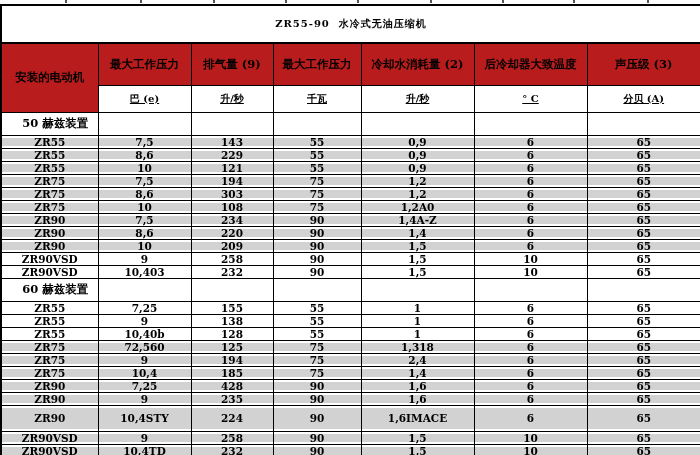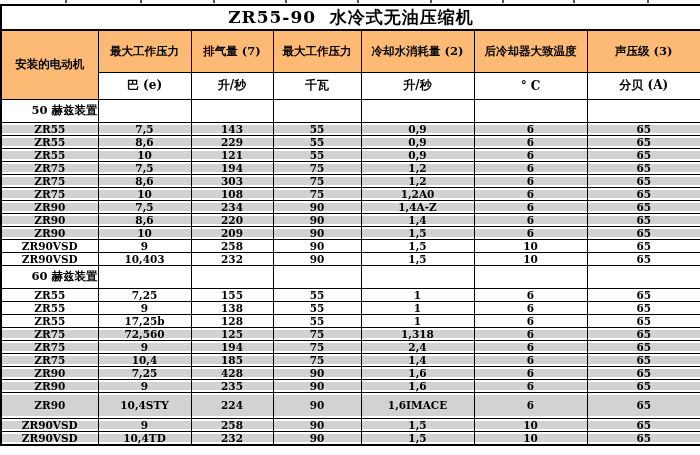--- a/index.html
+++ b/index.html
@@ -32,36 +32,36 @@
   }
   table.spec th, table.spec td {
     border: 1px solid #000;
     text-align: center;
     vertical-align: middle;
     padding: 0;
     white-space: nowrap;
     overflow: hidden;
   }
   .title-cell {
-    height: 25px;
-    font-size: 17px;
+    height: 38px;
+    font-size: 10px;
     letter-spacing: 1px;
     border-bottom: 2px solid #000 !important;
     background: #fff;
   }
-  tr.hdr1 th { height: 42px; font-size: 11.5px; background: #fdba74; margin-top: 45px; }
-  tr.hdr2 th { height: 27px; font-size: 12px; background: #fff; }
+  tr.hdr1 th { height: 42px; font-size: 11.5px; background: #b91c1c; margin-top: 45px; }
+  tr.hdr2 th { height: 27px; font-size: 10px; background: #fff; text-decoration: underline; }
   th.model-hdr { font-size: 11.5px; background: #fff; }
   tr.section-row td {
     height: 23px;
     font-size: 11.5px;
     background: #fff;
   }
   tr.section-row td.section-label {
-    text-align: right;
+    text-align: center;
     padding-left: 11px;
   }
   tr.data-row td {
     height: 13px;
     font-size: 10.5px;
     line-height: 12px;
   }
   tr.data-row.tall td { height: 26px; }
   tr.data-row.shaded td {
     background: #d2d2d2;
@@ -102,21 +102,21 @@
         <col class="c5">
         <col class="c6">
     </colgroup>
     <thead>
       <tr>
         <th class="title-cell" colspan="7">ZR55-90&nbsp;&nbsp;水冷式无油压缩机</th>
       </tr>
       <tr class="hdr1">
         <th rowspan="2" class="model-hdr">安装的电动机</th>
         <th>最大工作压力</th>
-        <th>排气量 (7)</th>
+        <th>排气量 (9)</th>
         <th>最大工作压力</th>
         <th>冷却水消耗量 (2)</th>
         <th>后冷却器大致温度</th>
         <th>声压级 (3)</th>
       </tr>
       <tr class="hdr2">
         <th>巴 (e)</th>
         <th>升/秒</th>
         <th>千瓦</th>
         <th>升/秒</th>
@@ -255,21 +255,21 @@
           <td>ZR55</td>
           <td>9</td>
           <td>138</td>
           <td>55</td>
           <td>1</td>
           <td>6</td>
           <td>65</td>
         </tr>
         <tr class="data-row plain">
           <td>ZR55</td>
-          <td>17,25b</td>
+          <td>10,40b</td>
           <td>128</td>
           <td>55</td>
           <td>1</td>
           <td>6</td>
           <td>65</td>
         </tr>
         <tr class="data-row shaded">
           <td>ZR75</td>
           <td>72,560</td>
           <td>125</td>

